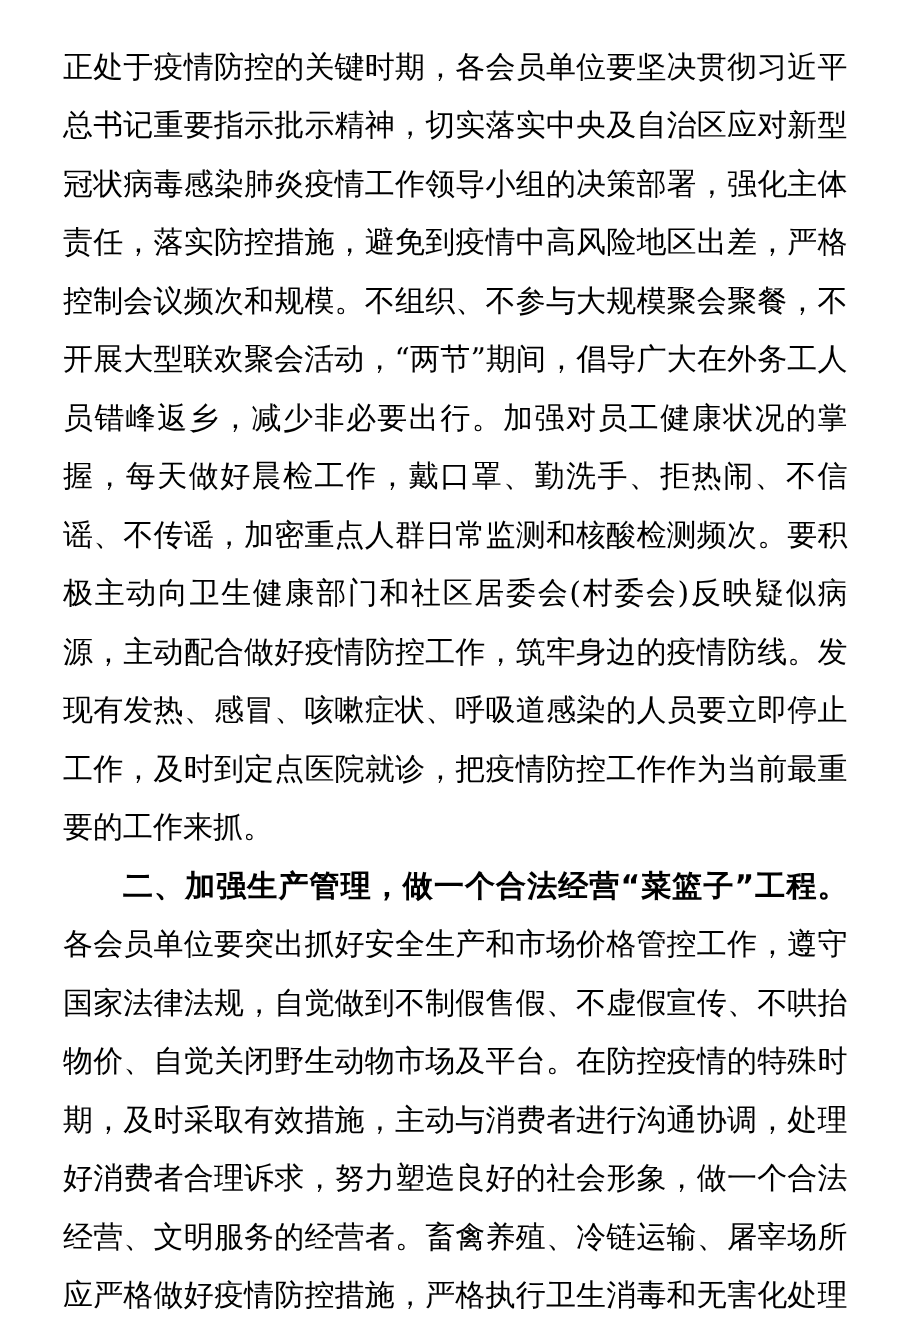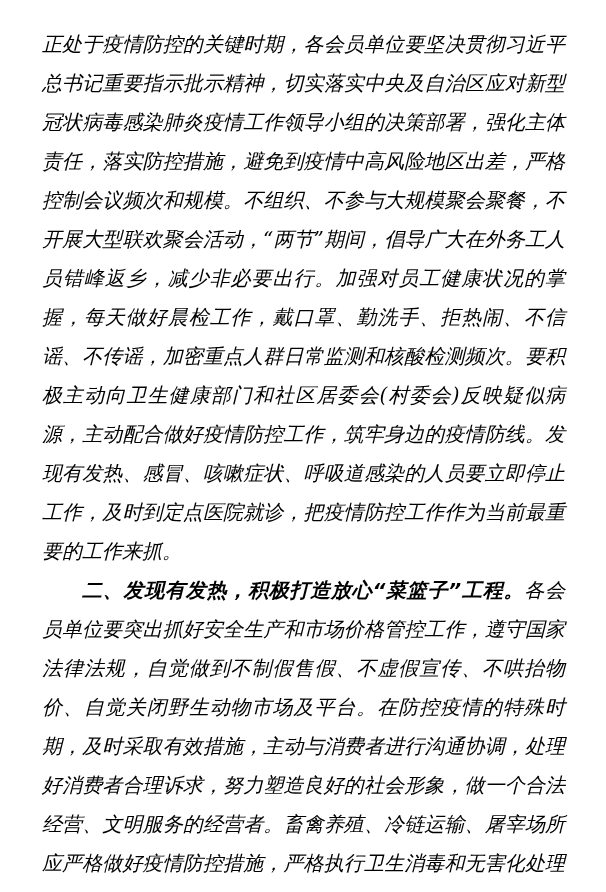--- a/index.html
+++ b/index.html
@@ -12,21 +12,20 @@
     height: 892px;
     background: #ffffff;
     overflow: hidden;
   }
   .page {
     width: 606px;
     height: 892px;
     padding: 25px 41px 0 42px;
     background: #ffffff;
     overflow: hidden;
-    font-style: italic;
   }
   .doc-paragraph {
     margin: 0;
     font-family: "DejaVu Serif", "Liberation Serif", serif;
     font-size: 20px;
     line-height: 39px;
     color: #000000;
     text-align: justify;
     text-justify: inter-ideograph;
     word-break: break-all;
@@ -40,14 +39,14 @@
     font-family: "DejaVu Sans", "Liberation Sans", sans-serif;
     font-weight: 700;
   }
 </style>
 </head>
 <body>
 
 <div class="page">
   <p class="doc-paragraph">正处于疫情防控的关键时期，各会员单位要坚决贯彻习近平总书记重要指示批示精神，切实落实中央及自治区应对新型冠状病毒感染肺炎疫情工作领导小组的决策部署，强化主体责任，落实防控措施，避免到疫情中高风险地区出差，严格控制会议频次和规模。不组织、不参与大规模聚会聚餐，不开展大型联欢聚会活动，“两节”期间，倡导广大在外务工人员错峰返乡，减少非必要出行。加强对员工健康状况的掌握，每天做好晨检工作，戴口罩、勤洗手、拒热闹、不信谣、不传谣，加密重点人群日常监测和核酸检测频次。要积极主动向卫生健康部门和社区居委会(村委会)反映疑似病源，主动配合做好疫情防控工作，筑牢身边的疫情防线。发现有发热、感冒、咳嗽症状、呼吸道感染的人员要立即停止工作，及时到定点医院就诊，把疫情防控工作作为当前最重要的工作来抓。</p>
 
-  <p class="doc-paragraph indented"><span class="section-heading">二、发现有发热，积极打造放心“菜篮子”工程。</span><span>各会员单位要突出抓好安全生产和市场价格管控工作，遵守国家法律法规，自觉做到不制假售假、不虚假宣传、不哄抬物价、自觉关闭野生动物市场及平台。在防控疫情的特殊时期，及时采取有效措施，主动与消费者进行沟通协调，处理好消费者合理诉求，努力塑造良好的社会形象，做一个合法经营、文明服务的经营者。畜禽养殖、冷链运输、屠宰场所应严格做好疫情防控措施，严格执行卫生消毒和无害化处理制度，</span></p>
+  <p class="doc-paragraph indented"><span class="section-heading">二、加强生产管理，做一个合法经营“菜篮子”工程。</span><span>各会员单位要突出抓好安全生产和市场价格管控工作，遵守国家法律法规，自觉做到不制假售假、不虚假宣传、不哄抬物价、自觉关闭野生动物市场及平台。在防控疫情的特殊时期，及时采取有效措施，主动与消费者进行沟通协调，处理好消费者合理诉求，努力塑造良好的社会形象，做一个合法经营、文明服务的经营者。畜禽养殖、冷链运输、屠宰场所应严格做好疫情防控措施，严格执行卫生消毒和无害化处理制度，</span></p>
 </div>
 
 </body></html>

